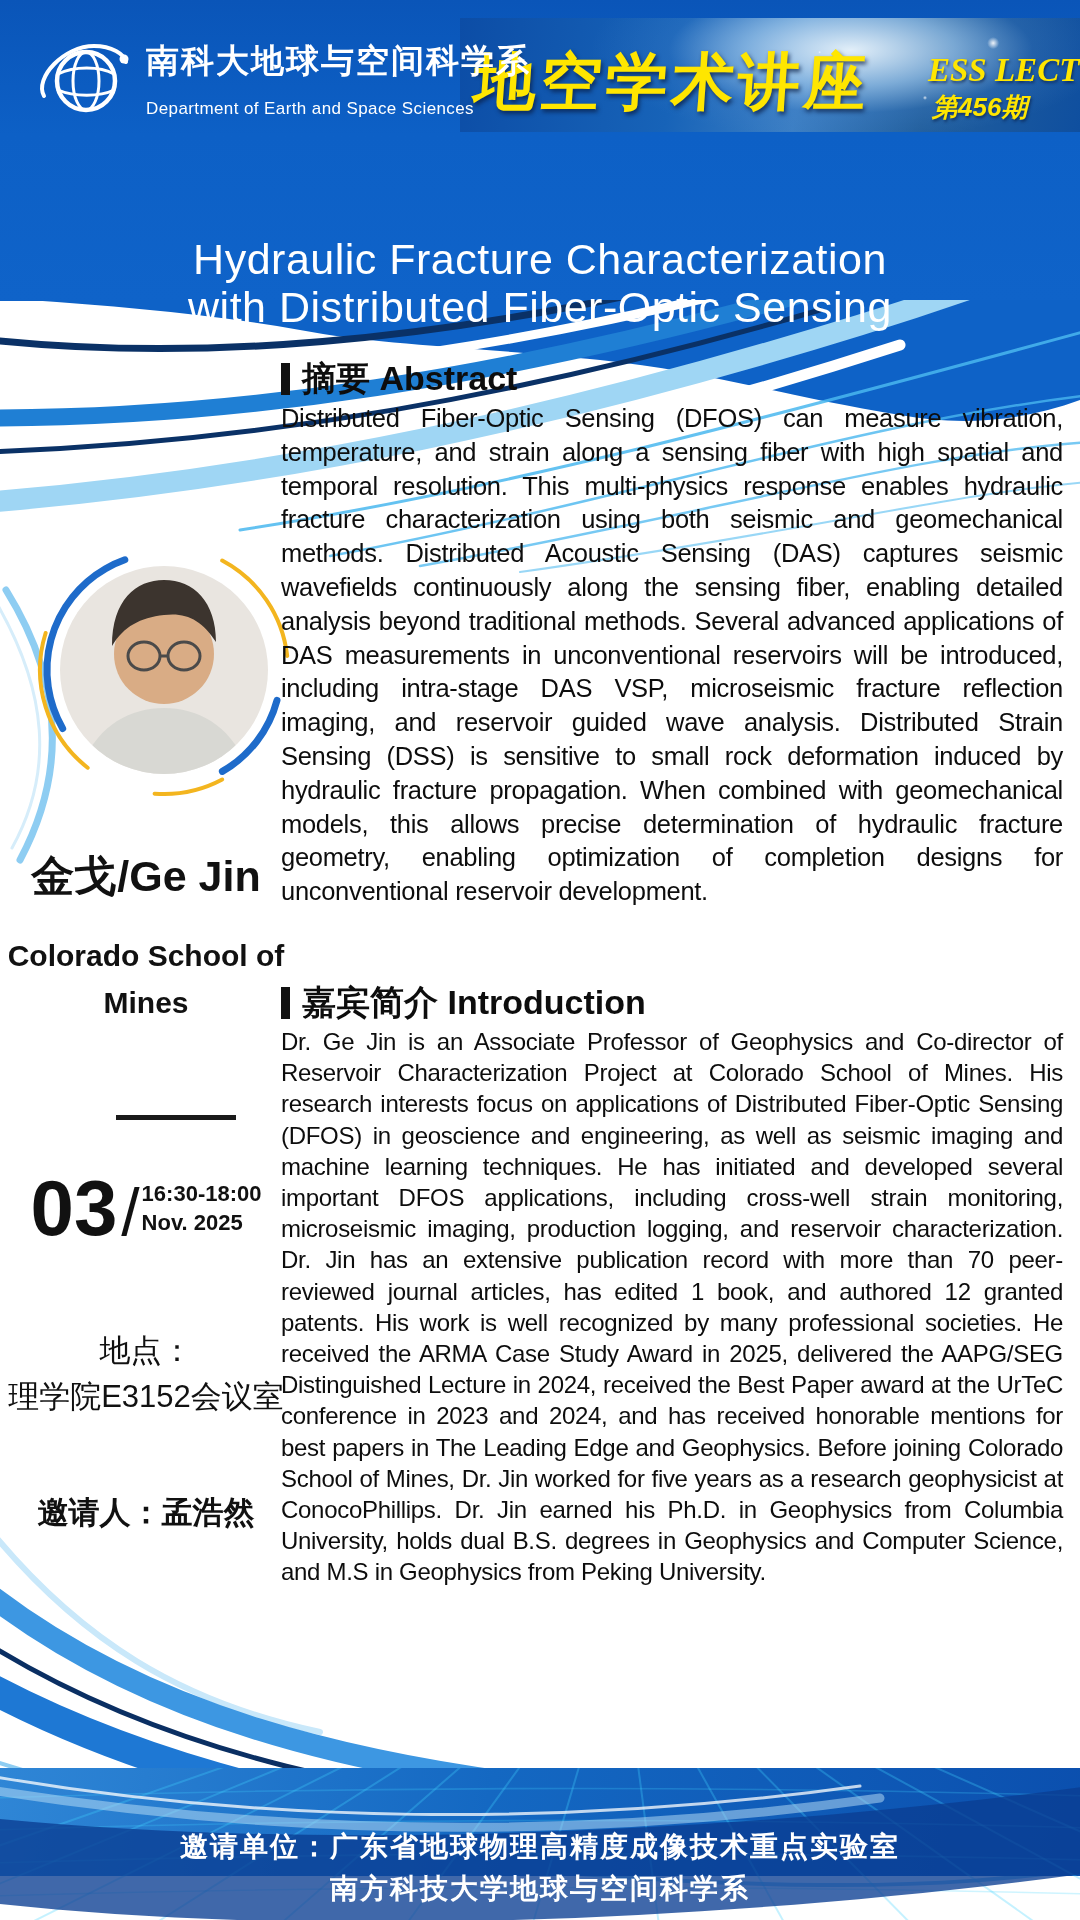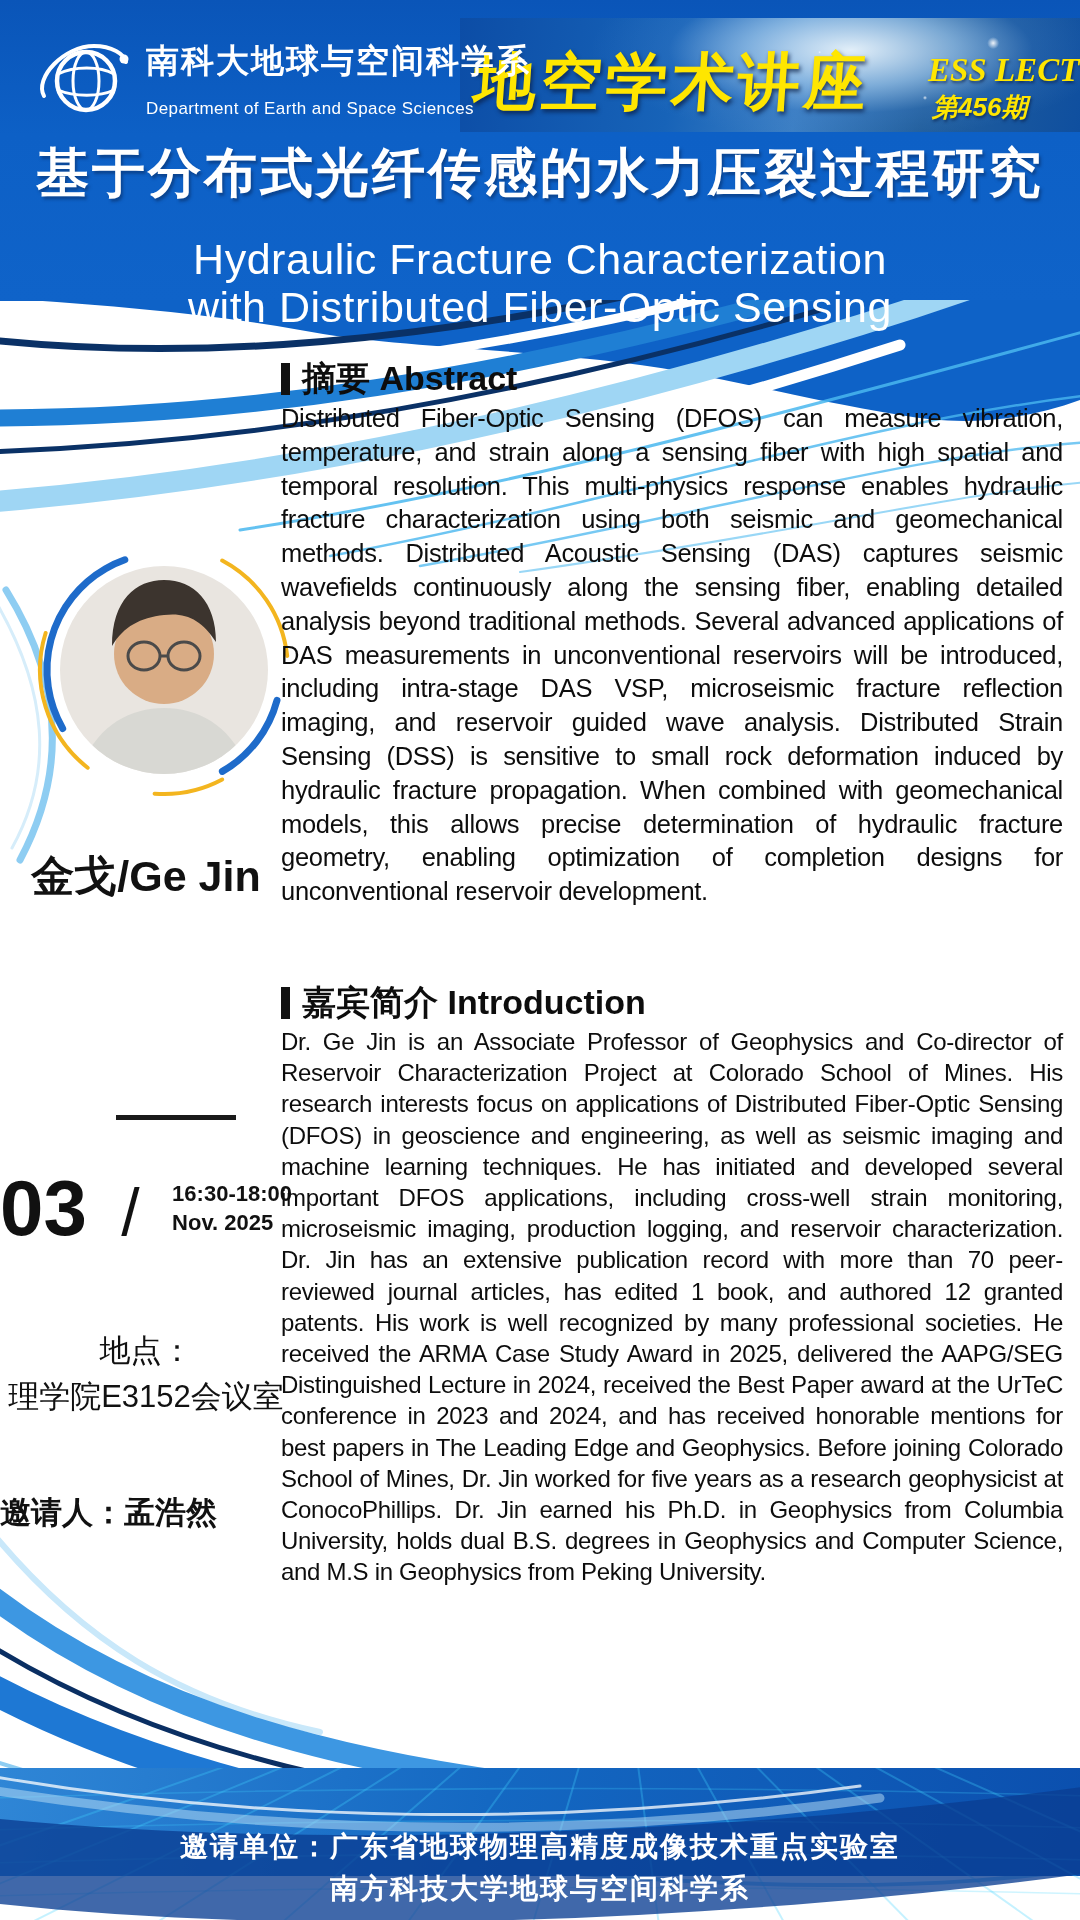--- a/index.html
+++ b/index.html
@@ -72,28 +72,28 @@
   .footer-line.f1{ top:60px; }
   .footer-line.f2{ top:102px; }
   
   .left-col{ position:absolute; left:0; top:0; width:292px; height:100%; z-index:2; }
   .photo-wrap{ position:absolute; left:32px; top:538px; width:264px; height:264px; }
   .speaker-name{ position:absolute; top:848px; left:0; width:292px; text-align:center;
     font-size:43px; font-weight:700; color:#111; letter-spacing:0; white-space:nowrap; }
   .speaker-affil{ position:absolute; top:932px; left:0; width:292px; text-align:center;
     font-size:30px; font-weight:700; color:#111; line-height:47px; }
   .divider{ position:absolute; top:1115px; left:116px; width:120px; height:5px; background:#1a1a1a; }
-  .date-block{ position:absolute; top:1168px; left:0; width:292px; display:flex; justify-content:space-between; align-items:center; }
+  .date-block{ position:absolute; top:1168px; left:0; width:292px; display:flex; justify-content:center; align-items:center; }
   .date-day{ font-size:78px; font-weight:700; color:#111; line-height:80px; }
   .date-slash{ font-size:66px; font-weight:300; color:#111; margin:0 2px 0 4px; transform:translateY(4px); }
   .date-stack{ display:flex; flex-direction:column; justify-content:center; }
   .date-time,.date-my{ font-size:22px; font-weight:700; color:#111; line-height:29px; white-space:nowrap; }
   .venue{ position:absolute; top:1328px; left:0; width:292px; text-align:center;
     font-size:31px; font-weight:400; color:#111; line-height:46px; }
-  .host{ position:absolute; top:1492px; left:0; width:292px; 
+  .host{ position:absolute; top:1492px; left:0; width:292px; text-align:center;
     font-size:31px; font-weight:700; color:#111; white-space:nowrap; }
   
   .right-col{ position:absolute; left:281px; top:0; width:782px; z-index:2; }
   .sec-head{ display:flex; align-items:center; gap:12px; font-size:34px; font-weight:700; color:#0d0d0d; }
   .sec-bar{ width:9px; height:32px; background:#111; display:inline-block; }
   .sec-head.abstract{ position:absolute; top:356px; left:0; }
   .sec-head.intro{ position:absolute; top:980px; left:0; }
   .body-text{ color:#0d0d0d; text-align:justify; letter-spacing:-0.3px; }
   .body-text.abstract{ position:absolute; top:402px; left:0; width:782px; font-size:25.5px; line-height:33.8px; }
   .body-text.intro{ position:absolute; top:1026px; left:0; width:782px; font-size:24px; line-height:31.2px; }
@@ -121,21 +121,20 @@
         <path d="M8,62 C -2,44 28,12 58,12 C 76,12 88,20 90,28" stroke-width="4"></path>
         <circle cx="88" cy="25" r="4.5" fill="#ffffff" stroke="none"></circle>
       </g>
     </svg>
     <div class="dept-names">
       <div class="dept-cn">南科大地球与空间科学系</div>
       <div class="dept-en">Department of Earth and Space Sciences</div>
     </div>
   </div>
 
-  <div class="title-cn">基于分布式光纤传感的水力压裂过程研究</div>
   <div class="title-en l1">Hydraulic Fracture Characterization</div>
   <div class="title-en l2">with Distributed Fiber-Optic Sensing</div>
 
   <svg class="wave-top" viewBox="0 0 1080 650" preserveAspectRatio="none">
     <path d="M0,-2 H1080 V100 C1020,122 960,126 900,115 C780,95 700,70 600,60 C450,45 380,45 300,30 C200,12 100,5 0,-2 Z" fill="#0e62c7"></path>
     <g fill="none" stroke-linecap="round">
       <path d="M-10,40 C200,62 430,42 700,-20" stroke="#0a3166" stroke-width="7"></path>
       <path d="M-10,78 C220,88 470,58 760,-15" stroke="#ffffff" stroke-width="9"></path>
       <path d="M-10,118 C240,118 500,78 800,-5 C900,-32 1000,-62 1090,-95" stroke="#1f7fd4" stroke-width="17"></path>
       <path d="M-10,152 C260,142 520,97 820,10" stroke="#0a3166" stroke-width="5"></path>
@@ -184,20 +183,24 @@
           <circle cx="132" cy="132" r="117" stroke="#1e6bca" stroke-width="7" stroke-dasharray="92 643" transform="rotate(15 132 132)"></circle>
           <circle cx="132" cy="132" r="124" stroke="#f3b51f" stroke-width="4" stroke-dasharray="120 659" transform="rotate(-62 132 132)"></circle>
           <circle cx="132" cy="132" r="124" stroke="#f3b51f" stroke-width="4" stroke-dasharray="150 629" transform="rotate(128 132 132)"></circle>
           <circle cx="132" cy="132" r="124" stroke="#f3b51f" stroke-width="4" stroke-dasharray="70 709" transform="rotate(62 132 132)"></circle>
         </g>
       </svg>
     </div>
 
     <div class="speaker-name">金戈/Ge Jin</div>
 
+    <div class="speaker-affil">
+      <div>Colorado School of</div>
+      <div>Mines</div>
+    </div>
 
     <div class="divider"></div>
 
     <div class="date-block">
       <span class="date-day">03</span>
       <span class="date-slash">/</span>
       <span class="date-stack">
         <span class="date-time">16:30-18:00</span>
         <span class="date-my">Nov. 2025</span>
       </span>

